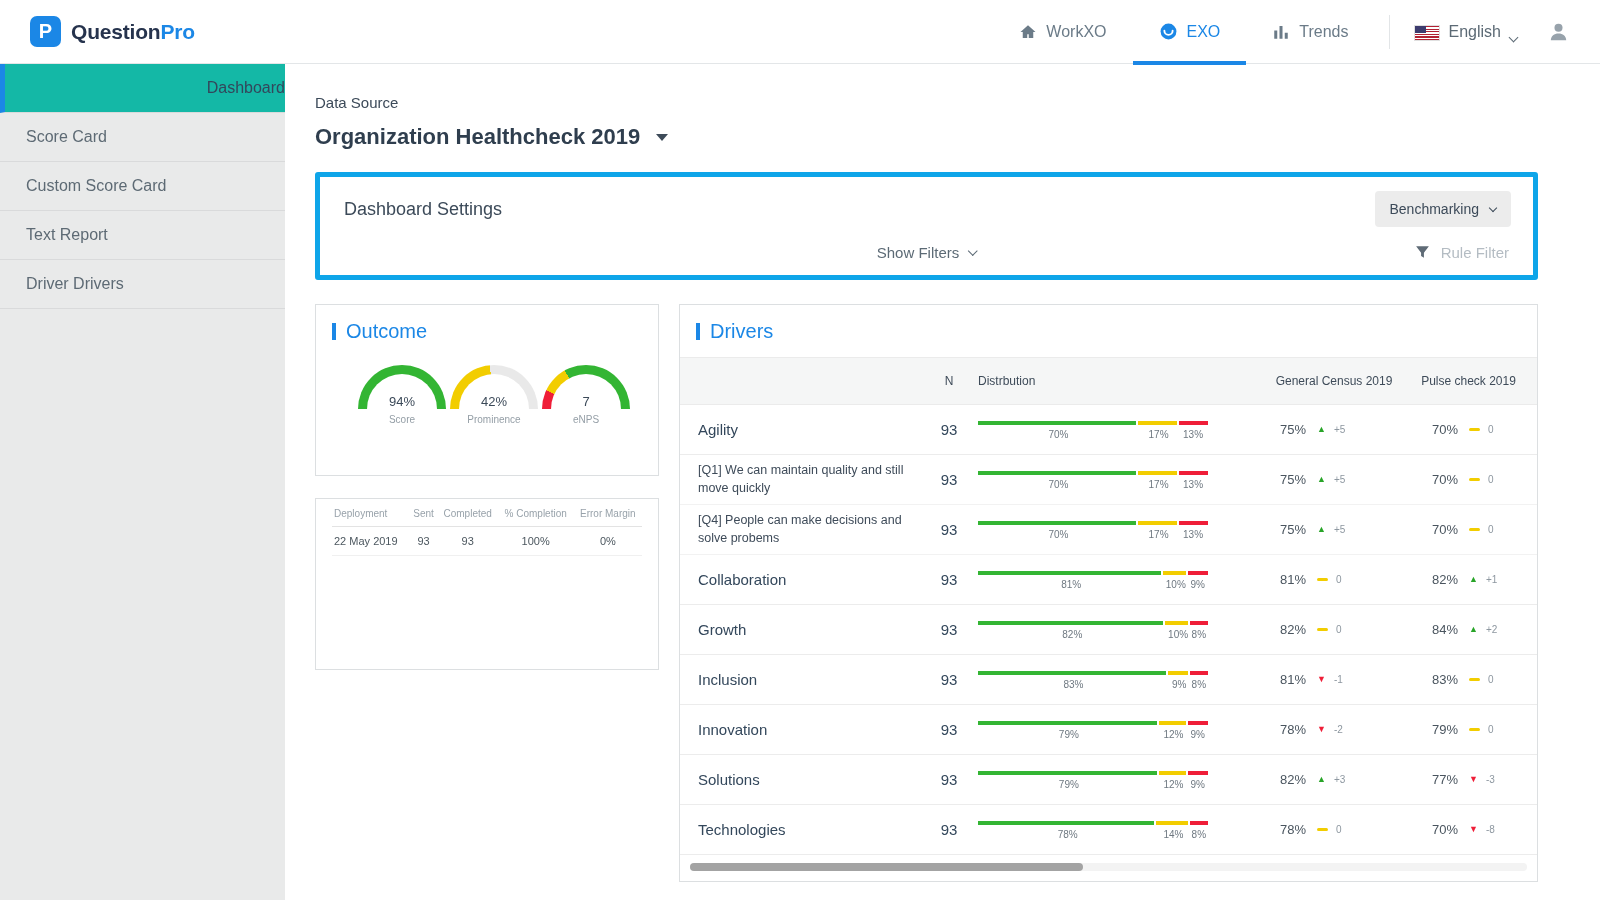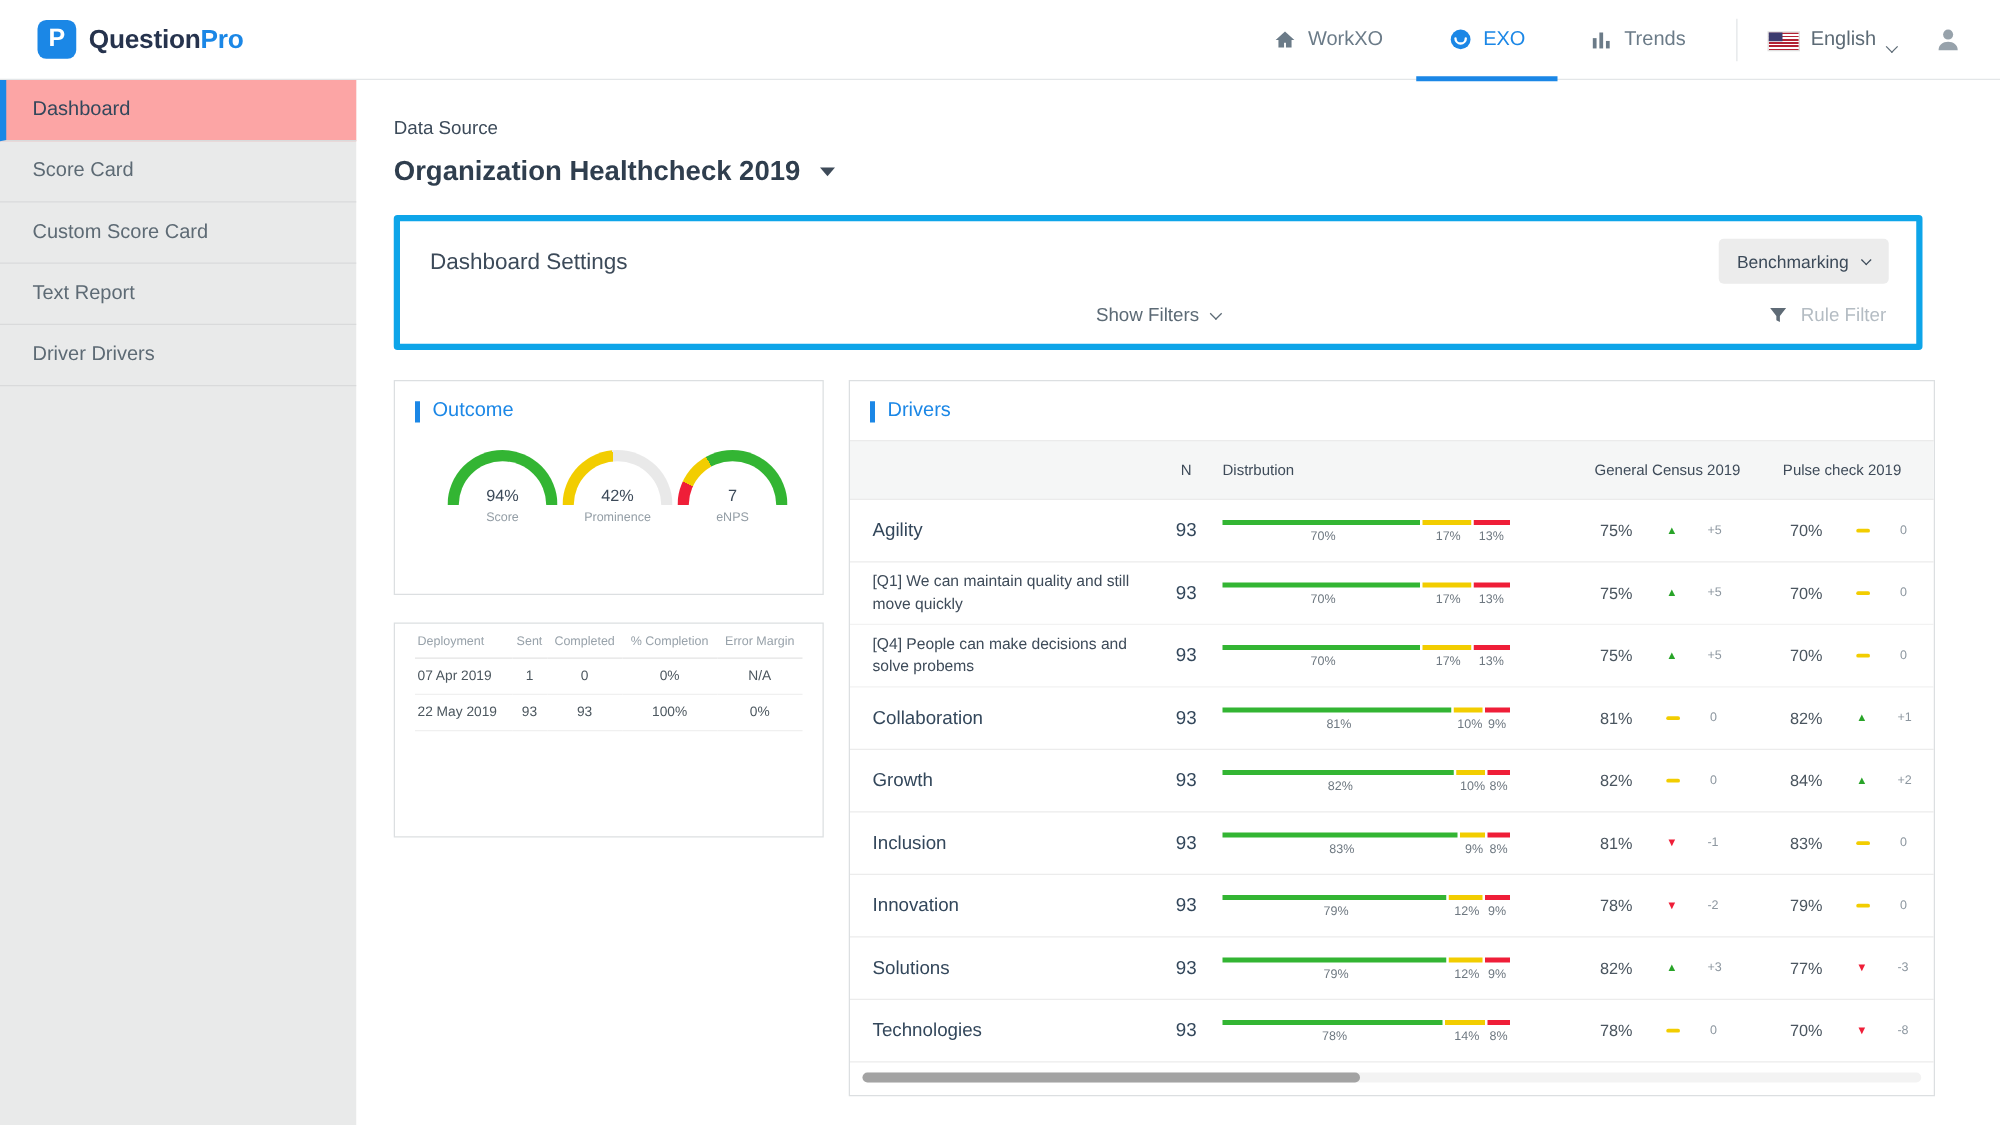--- a/index.html
+++ b/index.html
@@ -36,21 +36,21 @@
   .chev { display:inline-block; width:7px; height:7px;
           border-right:1.6px solid currentColor; border-bottom:1.6px solid currentColor;
           transform:rotate(45deg); margin-top:-4px; }
   .avatar { margin-left:24px; display:flex; cursor:pointer; }
 
   
   .body-wrap { flex:1; display:flex; min-height:0; }
   .sidebar { flex:0 0 285px; width:285px; background:#e9eaea; }
   .side-item { height:49px; line-height:48px; padding-left:26px; font-size:16px;
                color:#5d6a74; border-bottom:1px solid #d9dadb; cursor:pointer; background:transparent; }
-  .side-item.active { background:#fca5a5; border-left:5px solid #1b87e6; padding-left:21px; color:#33475b; }
+  .side-item.active { background:#14b8a6; border-left:5px solid #1b87e6; padding-left:21px; color:#33475b;text-align:right; }
 
   .content { flex:1; padding:30px 62px 0 30px; overflow:hidden; }
   .ds-label { font-size:15px; color:#3c4a59; }
   .ds-value { margin-top:13px; display:flex; align-items:center; gap:16px; cursor:pointer; }
   .ds-value .txt { font-size:22px; font-weight:600; color:#2f3e4e; }
   .tri-down { width:0; height:0; border-left:6px solid transparent; border-right:6px solid transparent;
               border-top:7px solid #3e4b59; }
 
   
   .settings { margin-top:22px; border:5px solid #0ea5e9; border-radius:3px; background:#fff; }
@@ -67,21 +67,21 @@
   .rule-filter { position:absolute; right:24px; top:50%; transform:translateY(-50%);
                  display:flex; align-items:center; gap:10px; cursor:pointer; }
   .rule-filter .lbl { color:#b4bcc3; font-size:15px; }
 
   
   .grid { margin-top:24px; display:flex; gap:20px; align-items:flex-start; }
   .col-left { flex:0 0 344px; width:344px; }
   .card { border:1px solid #dcdfe1; background:#fff; }
   .card-title { display:flex; align-items:center; gap:10px; padding:15px 16px 8px; }
   .tick { width:4px; height:17px; background:#1b87e6; }
-  .card-title .t { color:#1b87e6; font-size:16px; }
+  .card-title .t { color:#1b87e6; font-size:20px; }
 
   
   .outcome { height:172px; }
   .gauges { display:flex; justify-content:flex-end; padding:14px 26px 0; }
   .gauge-wrap { width:92px; text-align:center; }
   .gauge { position:relative; width:88px; height:44px; overflow:hidden; margin:0 auto; }
   .arc { position:absolute; left:0; top:0; width:88px; height:88px; border-radius:50%; }
   .hole { position:absolute; left:9px; top:9px; width:70px; height:70px; border-radius:50%; background:#fff; }
   .g-value { position:absolute; left:0; right:0; bottom:0; text-align:center; font-size:13px; color:#3c4a59; }
   .g-label { margin-top:5px; font-size:10px; color:#949ea6; }
@@ -104,21 +104,21 @@
   .h-n, .h-gen, .h-pulse { text-align:center; }
   .drv-row { min-height:50px; border-bottom:1px solid #ececec; }
   .drv-row.sub { border-bottom-color:#f2f2f2; }
   .drv-name { font-size:15px; color:#33475b; padding-right:14px; }
   .drv-row.sub .drv-name { font-size:12.5px; line-height:1.4; color:#3e4b59; }
   .drv-n { text-align:center; font-size:15px; color:#33475b; }
   .drv-dist { position:relative; width:230px; height:28px; }
   .bar { display:flex; gap:2px; height:4px; margin-top:5px; }
   .seg { height:4px; display:block; }
   .dlbl { position:absolute; top:13px; transform:translateX(-50%); font-size:10px; color:#6e7881; white-space:nowrap; }
-  .drv-metric { display:flex; align-items:center; gap:24px; }
+  .drv-metric { display:flex; align-items:center; gap:8px; }
   .drv-metric.gen { padding-left:30px; }
   .drv-metric.pulse { padding-left:14px; }
   .mv { font-size:13px; color:#4a555f; min-width:29px; }
   .md { font-size:10px; color:#8d97a0; }
   .tr { line-height:1; }
   .tr.up { color:#28a428; font-size:9px; }
   .tr.down { color:#ef1e38; font-size:9px; }
   .tr.flat { width:11px; height:3px; background:#f2cd00; border-radius:2px; display:inline-block; }
   .hscroll { margin:8px 10px 10px; height:8px; background:#f3f3f3; border-radius:4px; position:relative; }
   .hscroll .thumb { position:absolute; left:0; top:0; height:8px; width:47%;
@@ -269,27 +269,20 @@
                   <tr>
                     <th class="c0">Deployment</th>
                     <th class="c1">Sent</th>
                     <th class="c2">Completed</th>
                     <th class="c3">% Completion</th>
                     <th class="c4">Error Margin</th>
                   </tr>
                 </thead>
                 <tbody>
                   <tr>
-                    <td class="c0">07 Apr 2019</td>
-                    <td class="c1">1</td>
-                    <td class="c2">0</td>
-                    <td class="c3">0%</td>
-                    <td class="c4">N/A</td>
-                  </tr>
-                  <tr>
                     <td class="c0">22 May 2019</td>
                     <td class="c1">93</td>
                     <td class="c2">93</td>
                     <td class="c3">100%</td>
                     <td class="c4">0%</td>
                   </tr>
                 </tbody>
               </table>
           </section>
 

